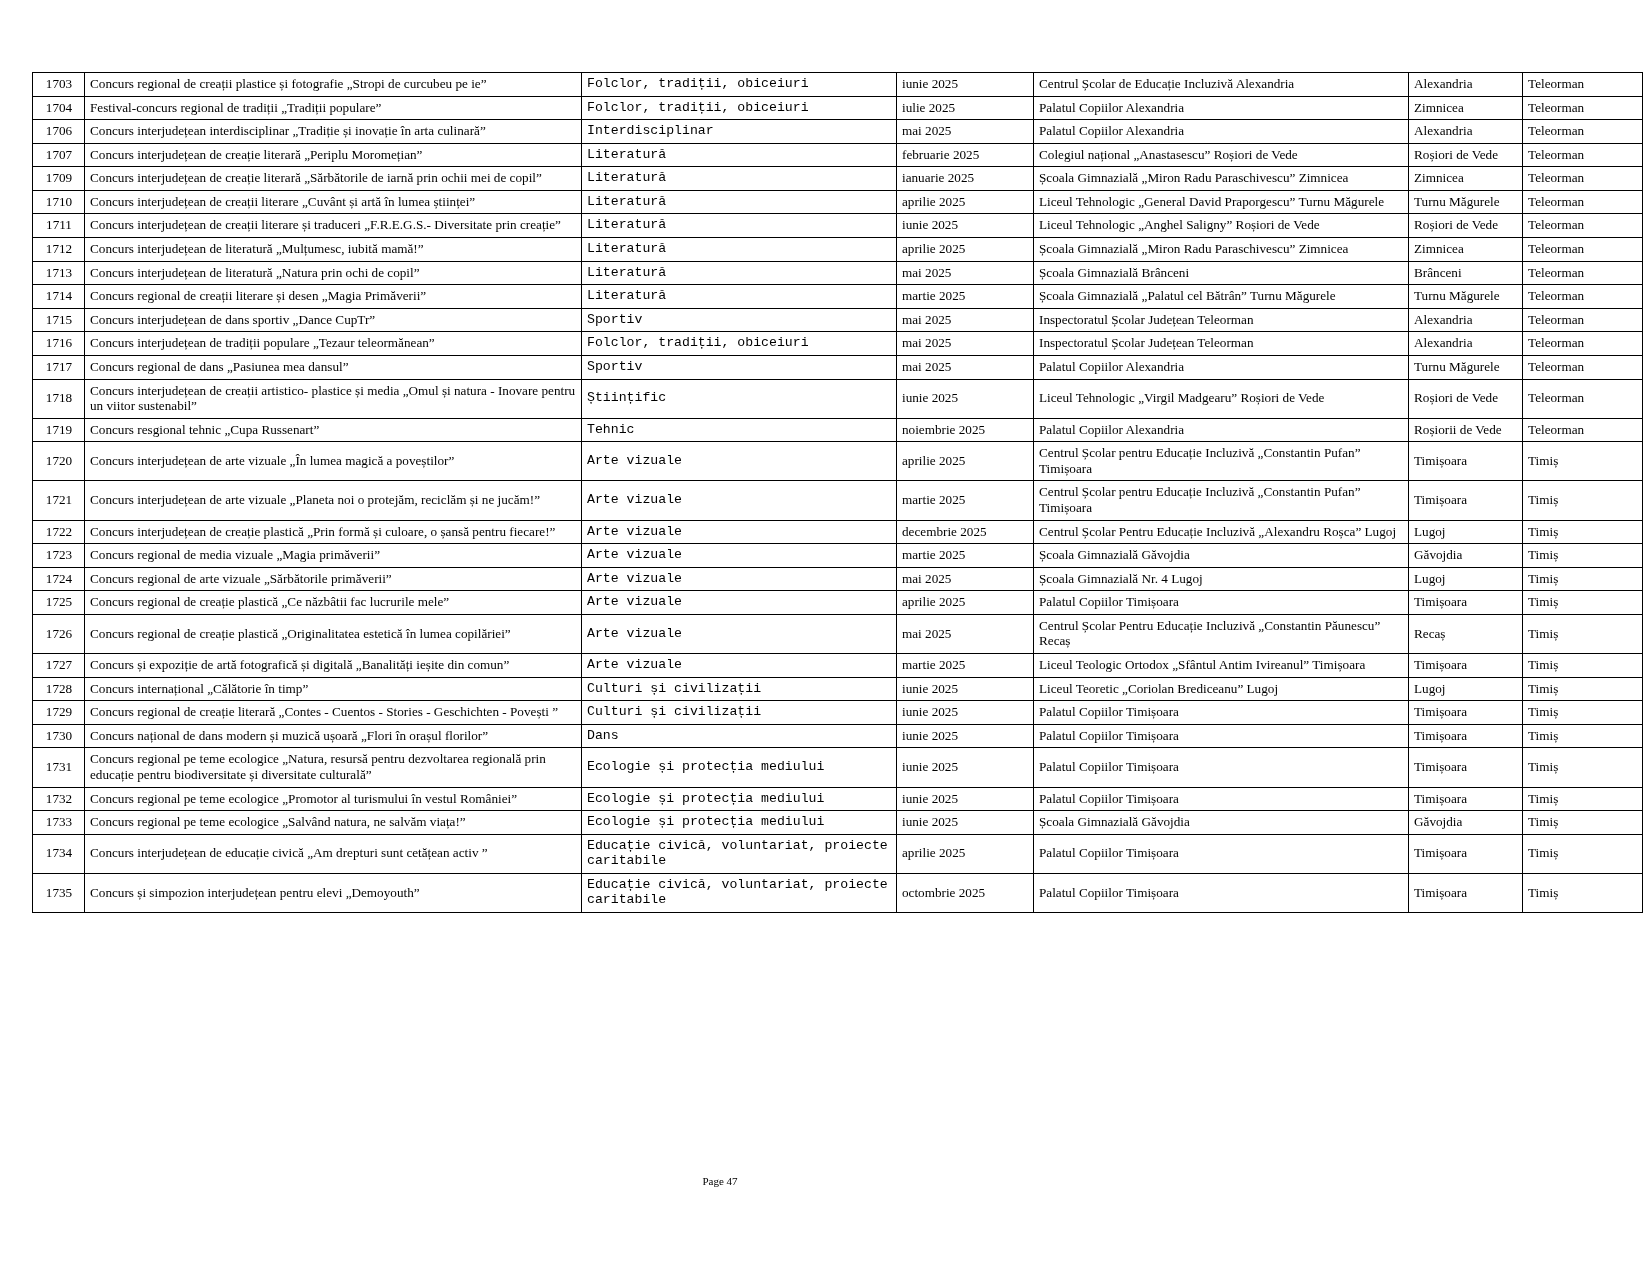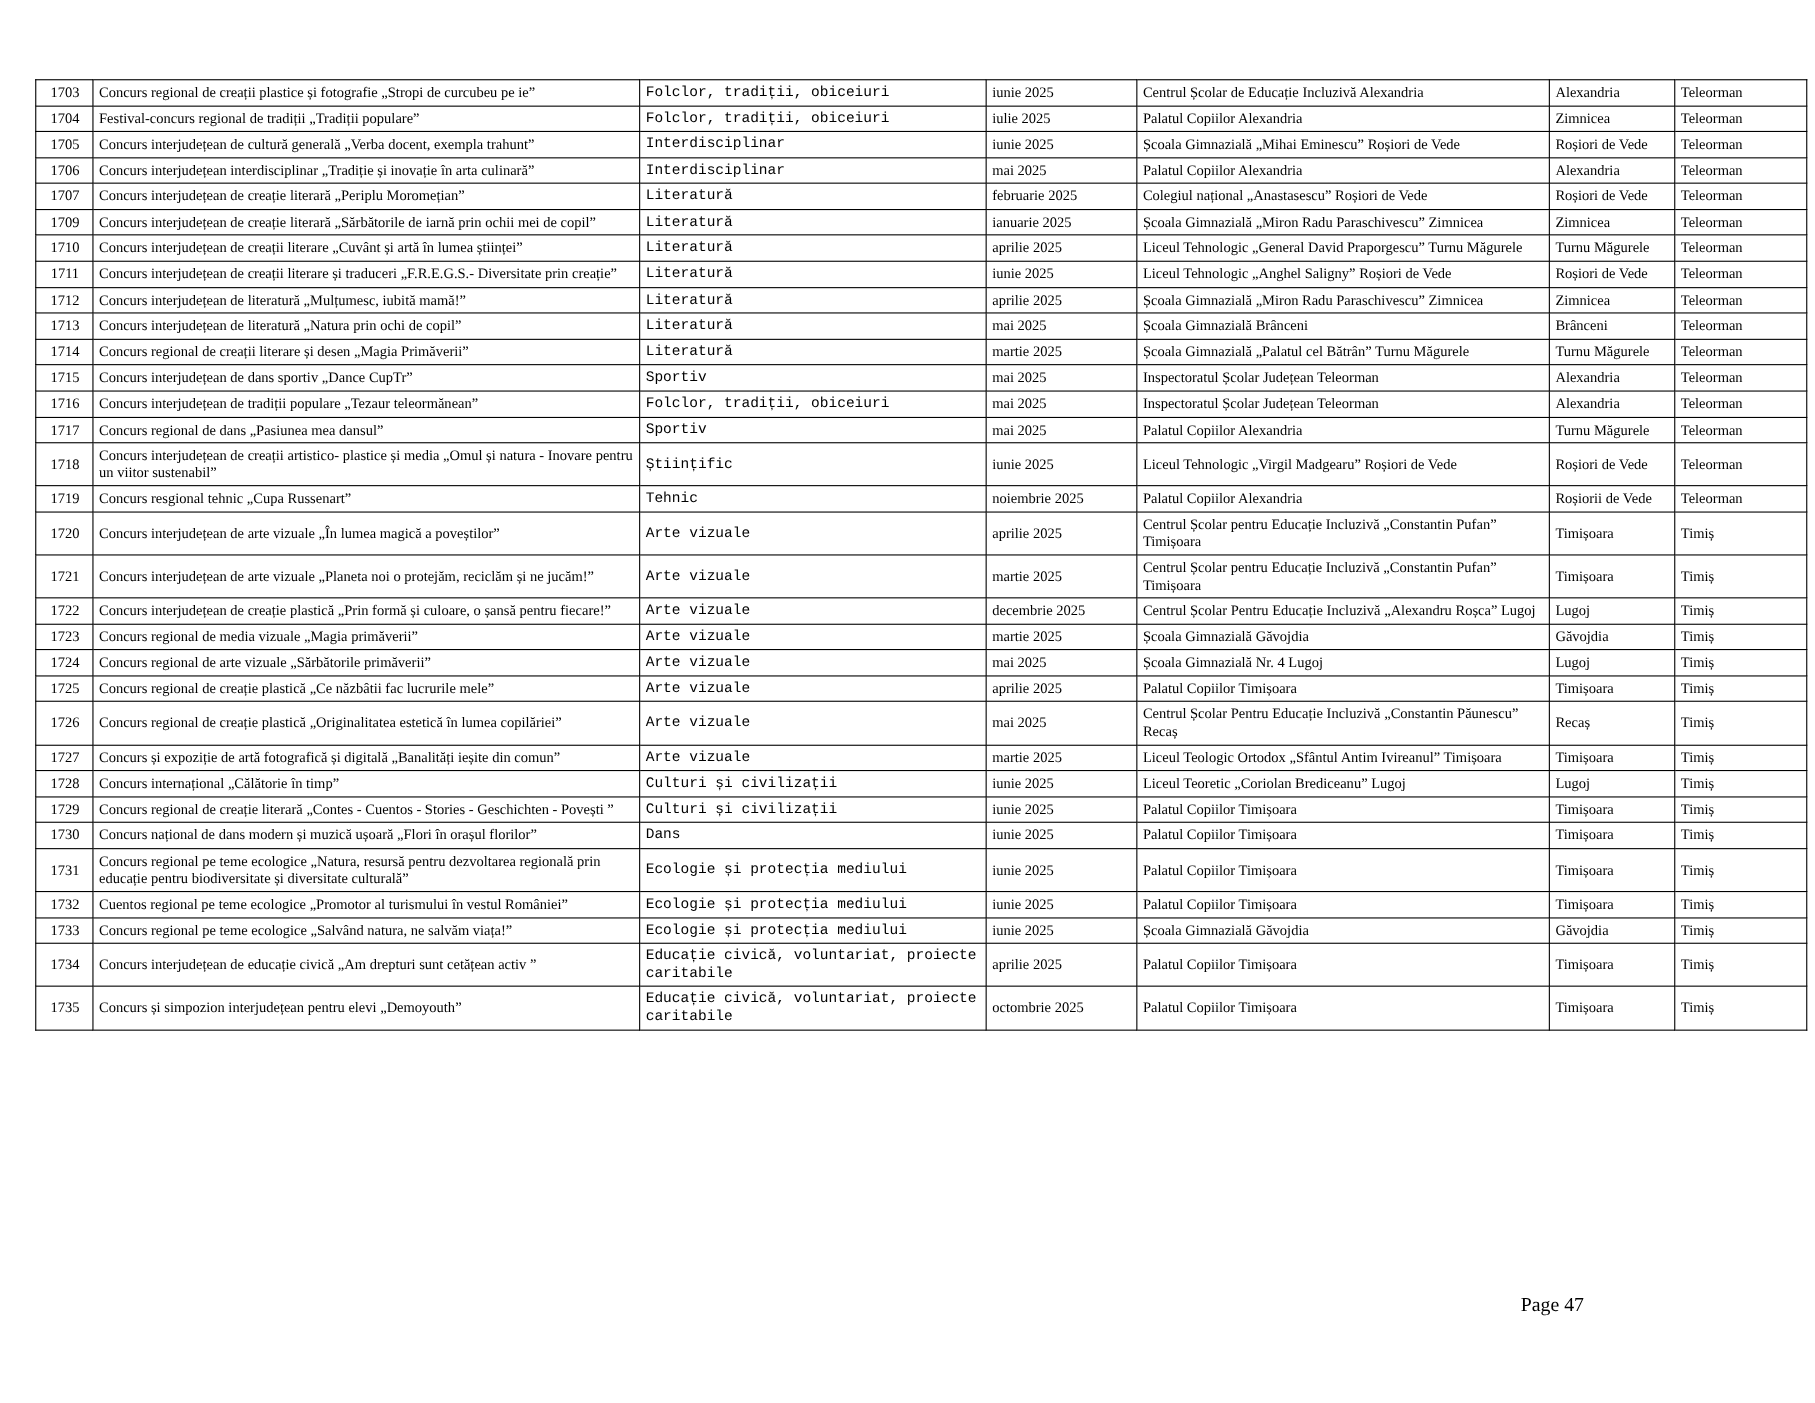--- a/index.html
+++ b/index.html
@@ -44,23 +44,23 @@
   td.c-cat   { width: 305px; font-family: Liberation Mono, monospace; }
   td.c-date  { width: 127px; }
   td.c-inst  { width: 365px; }
   td.c-city  { width: 104px; }
   td.c-county{ width: 110px; font-family: Liberation Serif, serif; }
 
   .footer {
     position: absolute;
     left: 0;
     right: 0;
-    bottom: 78px;
-    text-align: right;
-    font-size: 18px;
+    bottom: 88px;
+    text-align: center;
+    font-size: 11px;
     font-family: "Liberation Serif", serif;
   }
 </style>
 </head>
 <body>
 
 <div class="page">
   <table class="doc-table">
     <tbody>
         <tr>
@@ -75,29 +75,20 @@
         <tr>
           <td class="c-num">1704</td>
           <td class="c-title">Festival-concurs regional de tradiții „Tradiții populare”</td>
           <td class="c-cat">Folclor, tradiții, obiceiuri</td>
           <td class="c-date">iulie 2025</td>
           <td class="c-inst">Palatul Copiilor Alexandria</td>
           <td class="c-city">Zimnicea</td>
           <td class="c-county">Teleorman</td>
         </tr>
         <tr>
-          <td class="c-num">1705</td>
-          <td class="c-title">Concurs interjudețean de cultură generală „Verba docent, exempla trahunt”</td>
-          <td class="c-cat">Interdisciplinar</td>
-          <td class="c-date">iunie 2025</td>
-          <td class="c-inst">Școala Gimnazială „Mihai Eminescu” Roșiori de Vede</td>
-          <td class="c-city">Roșiori de Vede</td>
-          <td class="c-county">Teleorman</td>
-        </tr>
-        <tr>
           <td class="c-num">1706</td>
           <td class="c-title">Concurs interjudețean interdisciplinar „Tradiție și inovație în arta culinară”</td>
           <td class="c-cat">Interdisciplinar</td>
           <td class="c-date">mai 2025</td>
           <td class="c-inst">Palatul Copiilor Alexandria</td>
           <td class="c-city">Alexandria</td>
           <td class="c-county">Teleorman</td>
         </tr>
         <tr>
           <td class="c-num">1707</td>
@@ -310,21 +301,21 @@
           <td class="c-num">1731</td>
           <td class="c-title">Concurs regional pe teme ecologice „Natura, resursă pentru dezvoltarea regională prin educație pentru biodiversitate și diversitate culturală”</td>
           <td class="c-cat">Ecologie și protecția mediului</td>
           <td class="c-date">iunie 2025</td>
           <td class="c-inst">Palatul Copiilor Timișoara</td>
           <td class="c-city">Timișoara</td>
           <td class="c-county">Timiș</td>
         </tr>
         <tr>
           <td class="c-num">1732</td>
-          <td class="c-title">Cuentos regional pe teme ecologice „Promotor al turismului în vestul României”</td>
+          <td class="c-title">Concurs regional pe teme ecologice „Promotor al turismului în vestul României”</td>
           <td class="c-cat">Ecologie și protecția mediului</td>
           <td class="c-date">iunie 2025</td>
           <td class="c-inst">Palatul Copiilor Timișoara</td>
           <td class="c-city">Timișoara</td>
           <td class="c-county">Timiș</td>
         </tr>
         <tr>
           <td class="c-num">1733</td>
           <td class="c-title">Concurs regional pe teme ecologice „Salvând natura, ne salvăm viața!”</td>
           <td class="c-cat">Ecologie și protecția mediului</td>

